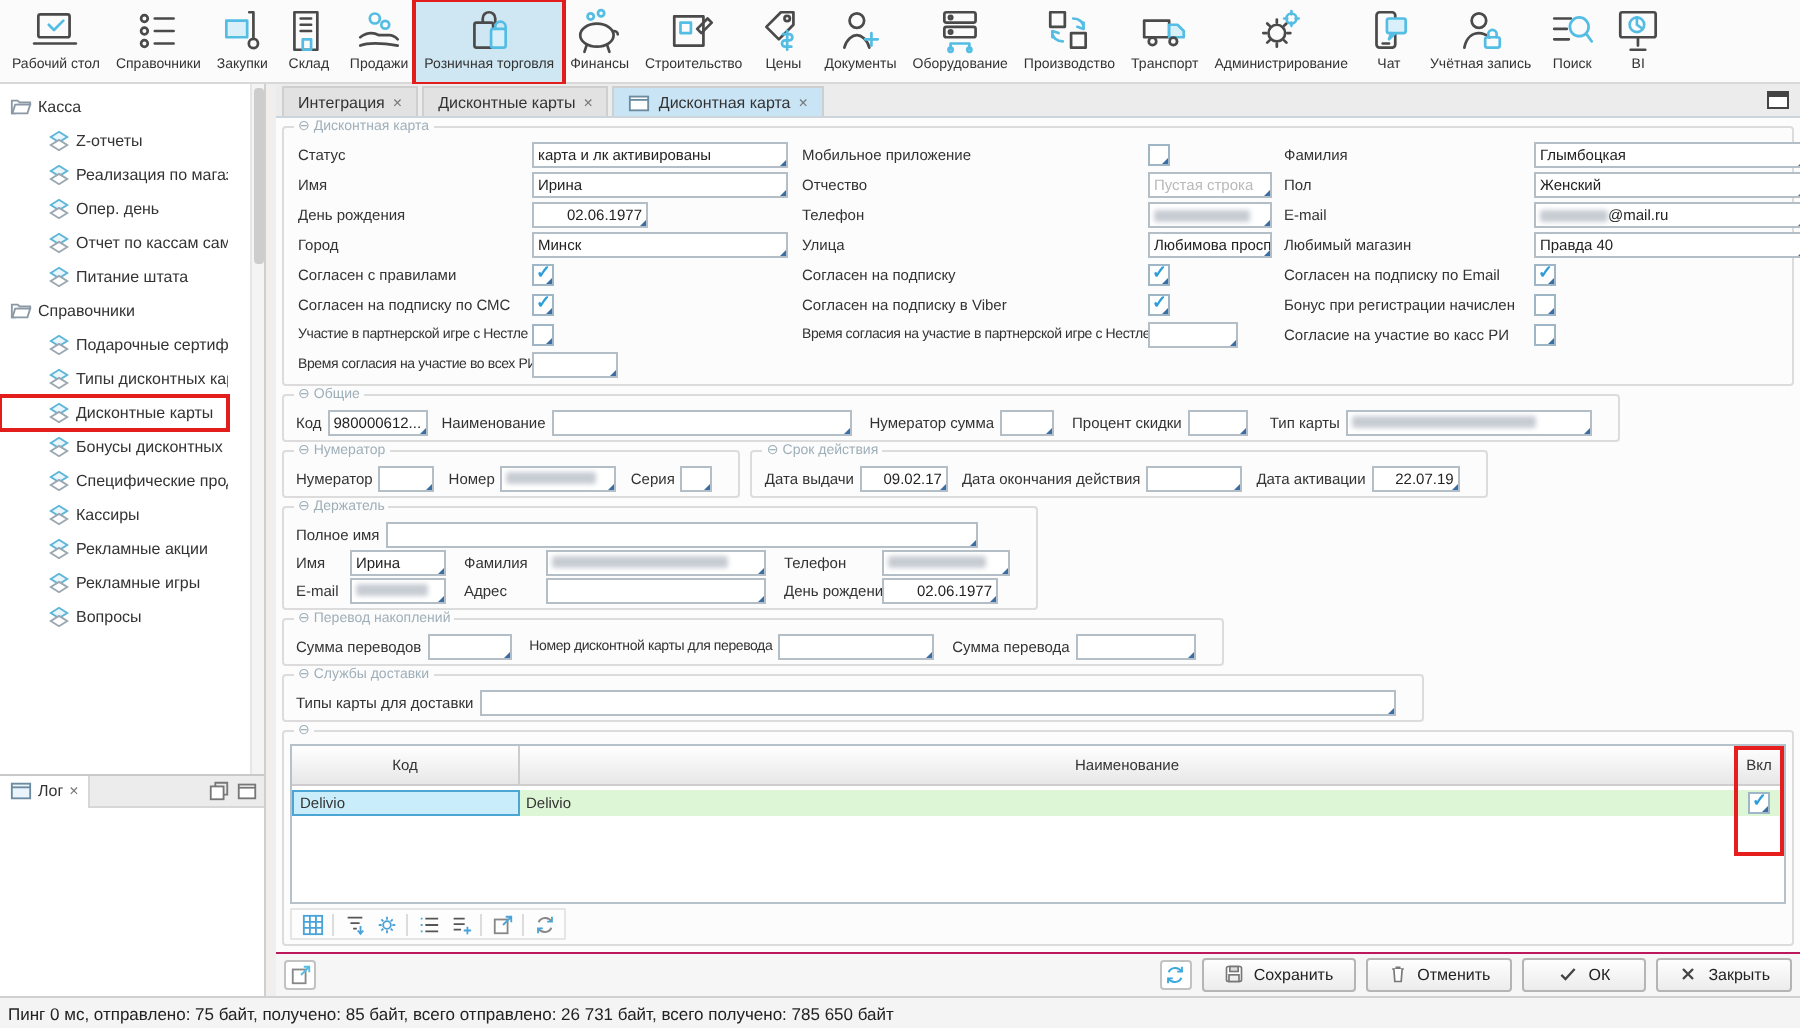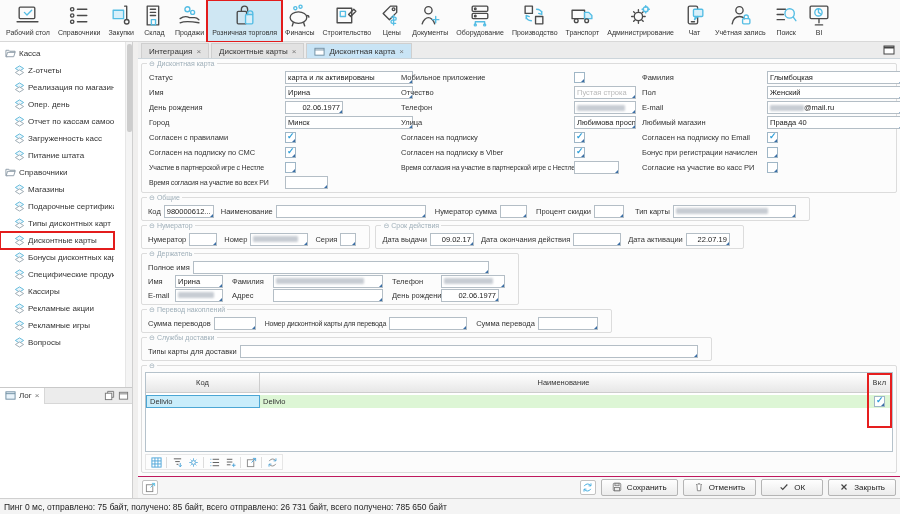--- a/index.html
+++ b/index.html
@@ -18,21 +18,21 @@
   .ticon svg .a{stroke:#54bde4}
   .ticon svg .af{stroke:#54bde4;fill:#d9f0fa}
   
   .main{position:absolute;top:42px;left:0;right:0;bottom:16px;display:flex}
   .left-col{width:133px;display:flex;flex-direction:column;background:#fff;border-right:1px solid #cfcfcf}
   .splitter{width:5px;background:#f0efee}
   
   .sidebar{flex:1;position:relative;overflow:hidden;padding-top:3px;background:#fff}
   .sb-group,.sb-item{display:flex;align-items:center;gap:3px;height:17px;white-space:nowrap;overflow:hidden}
   .sb-group{padding-left:5px;font-size:8px}
-  .sb-item{padding-left:14px;font-size:8px;cursor:pointer;margin-right:18px}
+  .sb-item{padding-left:24px;font-size:8px;cursor:pointer;margin-right:18px}
   .sb-item.redbox{outline-offset:-1px}
   .sb-icon{width:11px;height:11px;flex:0 0 auto}
   .sb-icon svg{width:100%;height:100%}
   .sb-scroll{position:absolute;top:0;right:0;bottom:0;width:7px;background:#f4f4f4;border-left:1px solid #e6e6e6}
   .sb-thumb{position:absolute;top:2px;left:1px;width:5px;height:88px;background:#cdcdcd;border-radius:2px}
   
   .log-panel{height:111px;border-top:1px solid #c9c9c9;display:flex;flex-direction:column;background:#fff}
   .log-tabbar{height:16px;background:#ececec;display:flex;align-items:center;border-bottom:1px solid #d7d7d7}
   .log-tab{background:#fff;height:16px;display:flex;align-items:center;gap:3px;padding:0 5px;border-right:1px solid #d7d7d7;font-size:8px}
   .log-win-icons{margin-left:auto;display:flex;gap:3px;padding-right:3px}
@@ -48,21 +48,21 @@
   .tab-max{margin-left:auto;margin-right:5px;align-self:center;width:12px;height:10px;cursor:pointer}
   .tab-max svg{width:100%;height:100%}
   
   .form{flex:1;padding:0 3px;background:#fcfcfc;overflow:hidden;display:flex;flex-direction:column}
   .grp{border:1px solid #dcdcdc;border-radius:2px;position:relative;margin-top:4px;padding:6px 3px 2px;background:#fcfcfc}
   .grp-title{position:absolute;top:-4px;left:5px;background:#fcfcfc;padding:0 2px;font-size:7px;line-height:7px;color:#9fafb9;display:flex;align-items:center;gap:2px}
   .fit{width:fit-content;padding-right:10px}
   .grprow{display:flex;gap:5px;align-items:flex-start}
   .g6row{position:relative;height:15px}
   .slot{position:absolute;top:1px;height:13px;display:flex;align-items:center}
-  .s0{left:4px;width:120px}.s1{left:140px;width:128px}.s2{left:256px;width:172px}.s3{left:429px;width:62px}.s4{left:497px;width:124px}.s5{left:622px;width:136px}
+  .s0{left:4px;width:120px}.s1{left:121px;width:128px}.s2{left:256px;width:172px}.s3{left:429px;width:62px}.s4{left:497px;width:124px}.s5{left:622px;width:136px}
   .frow{display:flex;align-items:center;height:14px;padding-left:3px}
   .flbl{white-space:nowrap;font-size:7.5px;color:#333;margin-right:3px}
   .fld{position:relative;height:13px;border:1px solid #b4bec6;background:#fff;display:flex;align-items:center;padding:0 2px;font-size:7.5px;color:#222;width:100%;overflow:hidden;white-space:nowrap;flex:0 0 auto;margin-right:3px}
   .fld.r{justify-content:flex-end}
   .fld::after,.cb::after{content:"";position:absolute;right:0;bottom:0;width:0;height:0;border-left:3px solid transparent;border-bottom:3px solid #3a6ea5}
   .ph{color:#b9b9b9}
   .smudge{width:85%;max-width:92px;height:6px;background:#c7ccd3;filter:blur(1.2px);border-radius:1px;flex:0 0 auto}
   .smudge.sm{width:34px}
   .cb{width:11px;height:11px;border:1px solid #9fb6c6;background:#fff;position:relative;flex:0 0 auto;cursor:pointer}
   .cb .mark{position:absolute;left:1px;top:-2px;color:#2f9ed8;font-size:9px;font-weight:bold;display:none}
@@ -341,48 +341,30 @@
           </span>
           <span>Отчет по кассам самообслуживан</span>
         </div>
         <div class="sb-item">
           <span class="sb-icon">
             <svg viewBox="0 0 12 12">
               <path d="M6 1l4.5 2.8L6 6.6 1.5 3.8z" fill="#eaf6fc" stroke="#5bb6d9"></path>
               <path d="M6 5.4l4.5 2.8L6 11 1.5 8.2z" fill="#fff" stroke="#9aa7b0"></path>
             </svg>
           </span>
-          <span>Загруженность касс</span>
-        </div>
-        <div class="sb-item">
-          <span class="sb-icon">
-            <svg viewBox="0 0 12 12">
-              <path d="M6 1l4.5 2.8L6 6.6 1.5 3.8z" fill="#eaf6fc" stroke="#5bb6d9"></path>
-              <path d="M6 5.4l4.5 2.8L6 11 1.5 8.2z" fill="#fff" stroke="#9aa7b0"></path>
-            </svg>
-          </span>
           <span>Питание штата</span>
         </div>
         <div class="sb-group">
           <span class="sb-icon">
             <svg viewBox="0 0 12 12">
               <path d="M1 2.5h3.2l1 1H11v1.2H4.2L2.8 9.5H1z" fill="#fff" stroke="#8a98a5"></path>
               <path d="M2.8 4.7H11L9.5 9.5H1.3z" fill="#fff" stroke="#8a98a5"></path>
             </svg>
           </span>
           <span>Справочники</span>
-        </div>
-        <div class="sb-item">
-          <span class="sb-icon">
-            <svg viewBox="0 0 12 12">
-              <path d="M6 1l4.5 2.8L6 6.6 1.5 3.8z" fill="#eaf6fc" stroke="#5bb6d9"></path>
-              <path d="M6 5.4l4.5 2.8L6 11 1.5 8.2z" fill="#fff" stroke="#9aa7b0"></path>
-            </svg>
-          </span>
-          <span>Магазины</span>
         </div>
         <div class="sb-item">
           <span class="sb-icon">
             <svg viewBox="0 0 12 12">
               <path d="M6 1l4.5 2.8L6 6.6 1.5 3.8z" fill="#eaf6fc" stroke="#5bb6d9"></path>
               <path d="M6 5.4l4.5 2.8L6 11 1.5 8.2z" fill="#fff" stroke="#9aa7b0"></path>
             </svg>
           </span>
           <span>Подарочные сертификаты</span>
         </div>
@@ -831,21 +813,21 @@
           </div>
         </div>
       <div class="grp" id="g7">
         <div class="grp-title">
             <span>⊖</span>
           </div>
         <div class="dtable" id="dtable">
             <div class="thead">
               <div class="th" style="width: 114px;">Код</div>
               <div class="th" style="flex: 1 1 0%;">Наименование</div>
-              <div class="th" style="width: 24px; font-family: Liberation Mono, monospace;">Вкл</div>
+              <div class="th" style="width: 24px;">Вкл</div>
             </div>
             <div class="trow">
               <div class="td sel" style="width: 114px;">Delivio</div>
               <div class="td" style="flex: 1 1 0%;">Delivio</div>
               <div class="td cbcell" style="width: 24px;">
                 <div class="cb checked">
                   <span class="mark">✓</span>
                 </div>
               </div>
             </div>

